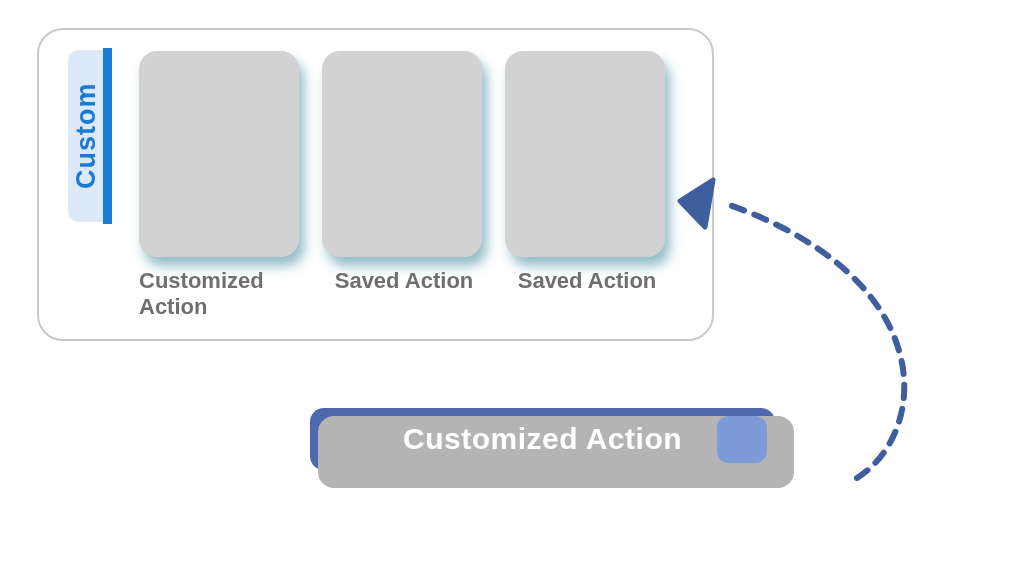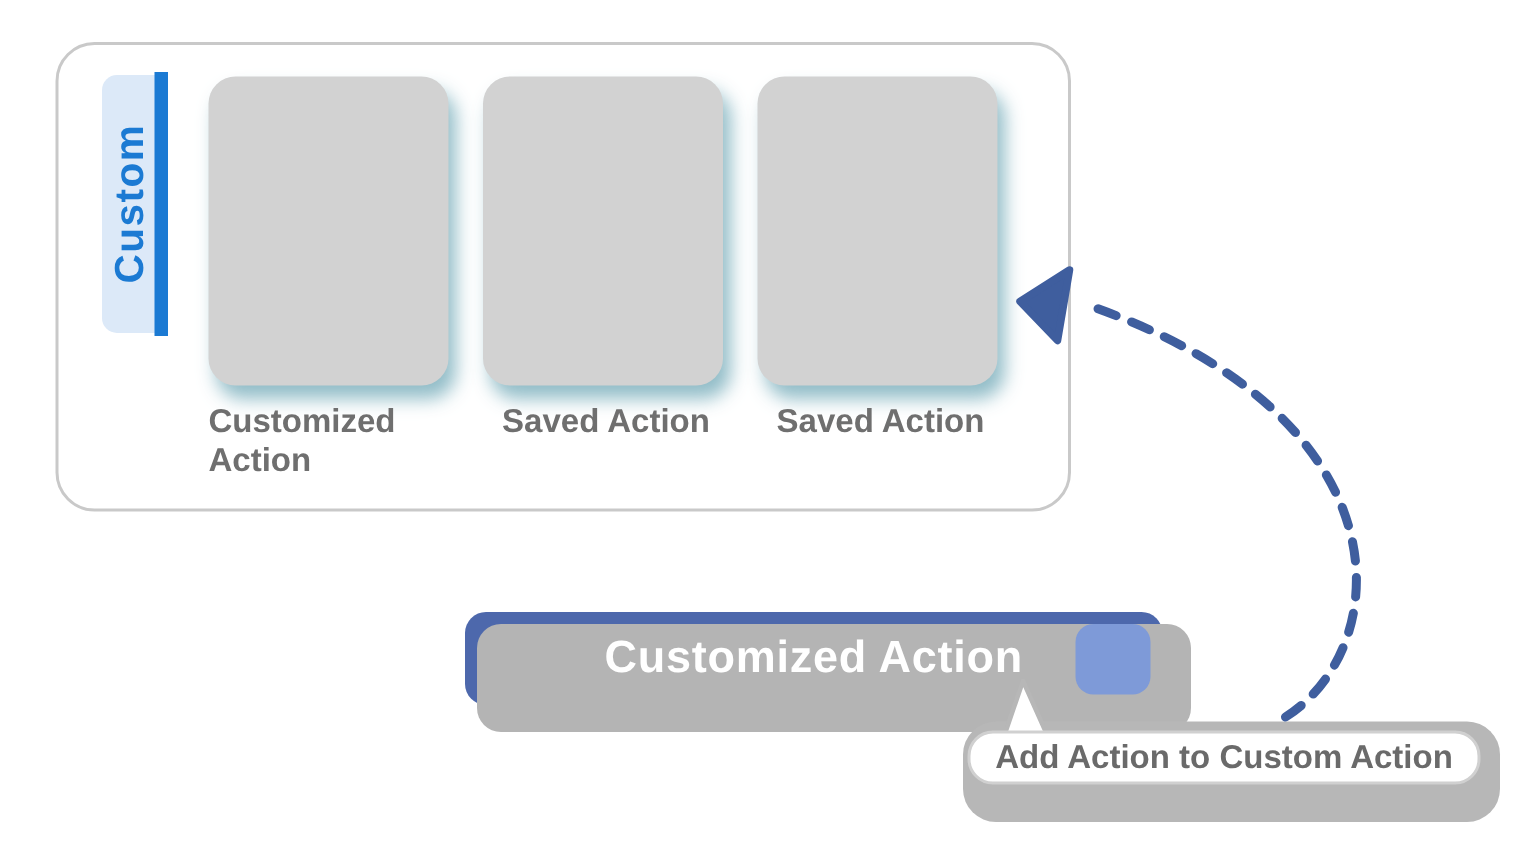--- a/index.html
+++ b/index.html
@@ -121,27 +121,19 @@
     <div class="card-label cl1">Customized Action</div>
     <div class="card-label cl2">Saved Action</div>
     <div class="card-label cl3">Saved Action</div>
   </div>
 
   <div class="action-bar">
     <div class="action-bar-label">Customized Action</div>
     <div class="action-chip"></div>
   </div>
 
-  <div class="tooltip">
-    <svg class="tooltip-tail" viewBox="0 0 44 44" width="44" height="44">
-      <polygon class="tail-shape" points="6,41 19,3 36,41"></polygon>
-    </svg>
-    <div class="tooltip-box">
-      <span class="tooltip-text">Add Action to Custom Action</span>
-    </div>
-  </div>
 
   <svg class="arrow-overlay" viewBox="0 0 1024 564" width="1024" height="564">
     <path class="dash" d="M 857 478 C 930 432, 941 278, 724 203"></path>
     <polygon class="head" points="713,180 680,201 705,227"></polygon>
   </svg>
 
 </div>
 
 </body></html>

